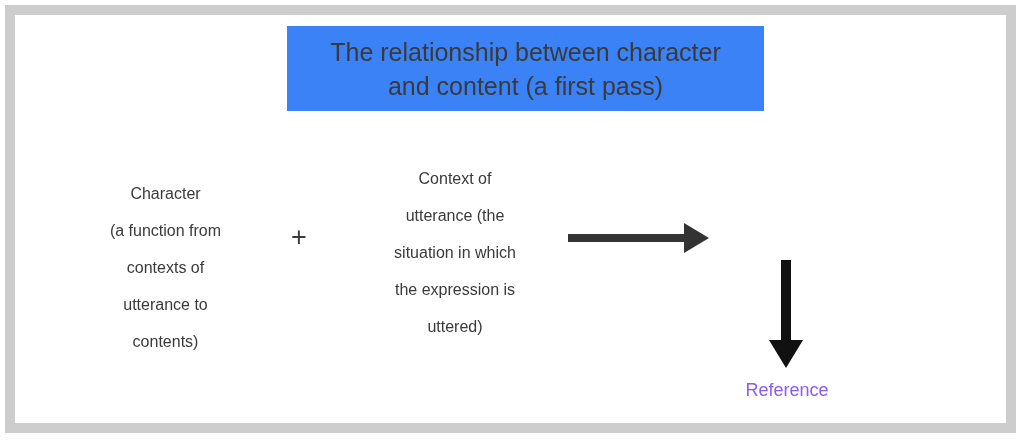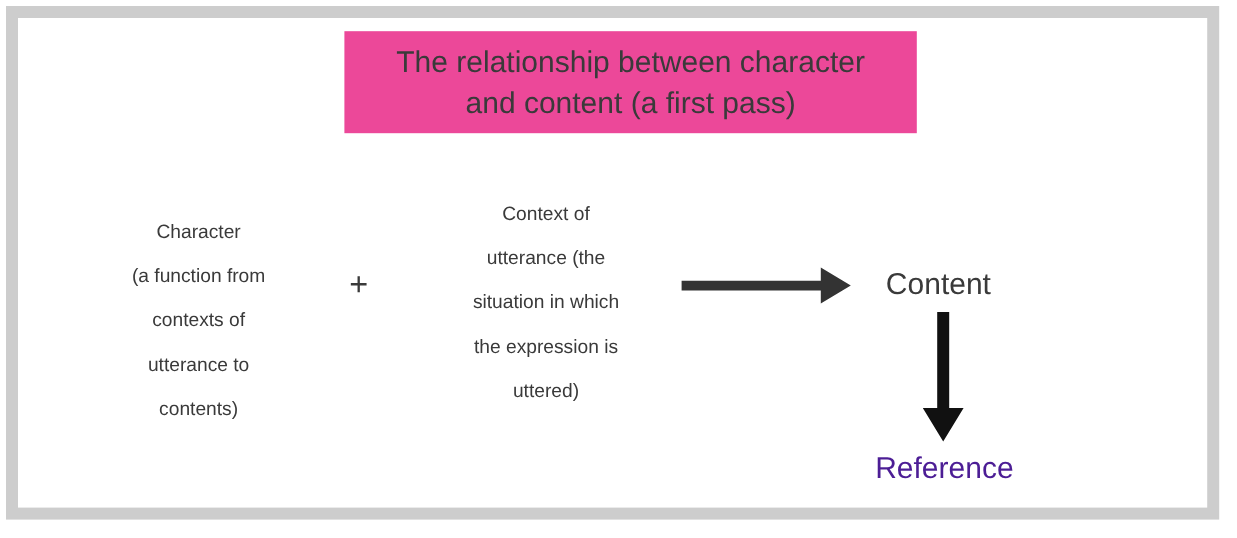--- a/index.html
+++ b/index.html
@@ -33,21 +33,21 @@
     height: 448px;
   }
 
   
   #title-banner {
     position: absolute;
     left: 287px;
     top: 26px;
     width: 477px;
     height: 85px;
-    background: #ec4899;
+    background: #3b82f6;
     display: flex;
     align-items: center;
     justify-content: center;
     text-align: center;
     box-sizing: border-box;
   }
   #title-banner .title-text {
     font-size: 25px;
     line-height: 34px;
     color: #3a3a3a;
@@ -98,23 +98,23 @@
     line-height: 34px;
     color: #3a3a3a;
   }
 
   #label-reference {
     position: absolute;
     left: 702px;
     top: 373px;
     width: 170px;
     text-align: center;
-    font-size: 25px;
+    font-size: 18px;
     line-height: 34px;
-    color: #4c1d95;
+    color: #8b5cf6;
   }
 
   
   #arrow-horizontal {
     position: absolute;
     left: 566px;
     top: 218px;
     width: 145px;
     height: 40px;
   }
@@ -152,21 +152,20 @@
 situation in which
 the expression is
 uttered)</div>
 
   <div id="arrow-horizontal">
     <svg width="145" height="40" viewBox="0 0 145 40" xmlns="http://www.w3.org/2000/svg">
       <path d="M 2 16 L 118 16 L 118 5 L 143 20 L 118 35 L 118 24 L 2 24 Z" fill="#333333"></path>
     </svg>
   </div>
 
-  <div id="label-content">Content</div>
 
   <div id="arrow-vertical">
     <svg width="48" height="112" viewBox="0 0 48 112" xmlns="http://www.w3.org/2000/svg">
       <path d="M 19 2 L 29 2 L 29 82 L 41 82 L 24 110 L 7 82 L 19 82 Z" fill="#111111"></path>
     </svg>
   </div>
 
   <div id="label-reference">Reference</div>
 
 </div>

